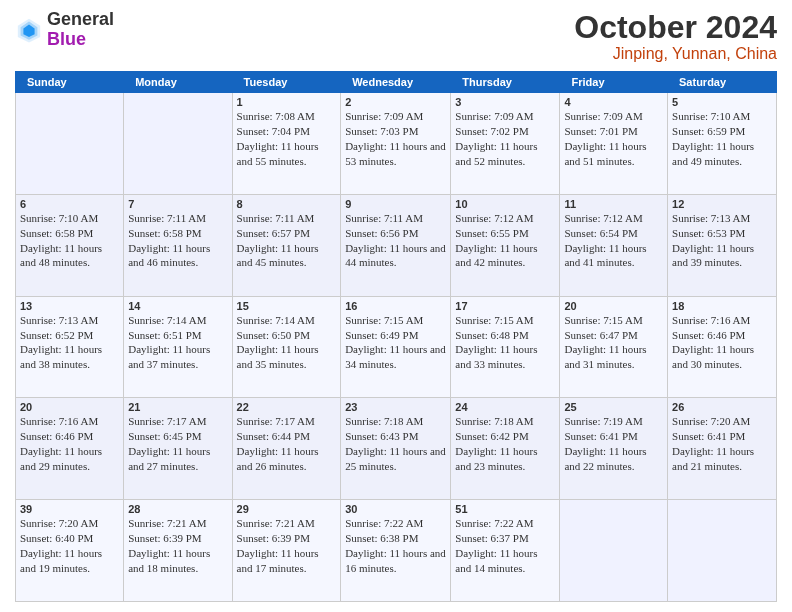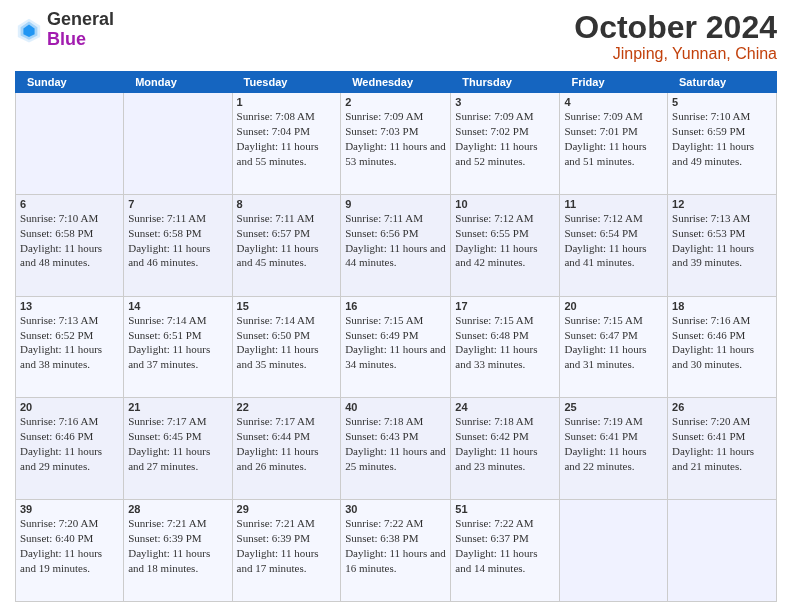--- a/index.html
+++ b/index.html
@@ -223,21 +223,21 @@
           </td>
           <td>
             <span class="day-num">21</span>
             <div class="day-detail">Sunrise: 7:17 AM<br>Sunset: 6:45 PM<br>Daylight: 11 hours and 27 minutes.</div>
           </td>
           <td>
             <span class="day-num">22</span>
             <div class="day-detail">Sunrise: 7:17 AM<br>Sunset: 6:44 PM<br>Daylight: 11 hours and 26 minutes.</div>
           </td>
           <td>
-            <span class="day-num">40</span>
+            <span class="day-num">23</span>
             <div class="day-detail">Sunrise: 7:18 AM<br>Sunset: 6:43 PM<br>Daylight: 11 hours and 25 minutes.</div>
           </td>
           <td>
             <span class="day-num">24</span>
             <div class="day-detail">Sunrise: 7:18 AM<br>Sunset: 6:42 PM<br>Daylight: 11 hours and 23 minutes.</div>
           </td>
           <td>
             <span class="day-num">25</span>
             <div class="day-detail">Sunrise: 7:19 AM<br>Sunset: 6:41 PM<br>Daylight: 11 hours and 22 minutes.</div>
           </td>

